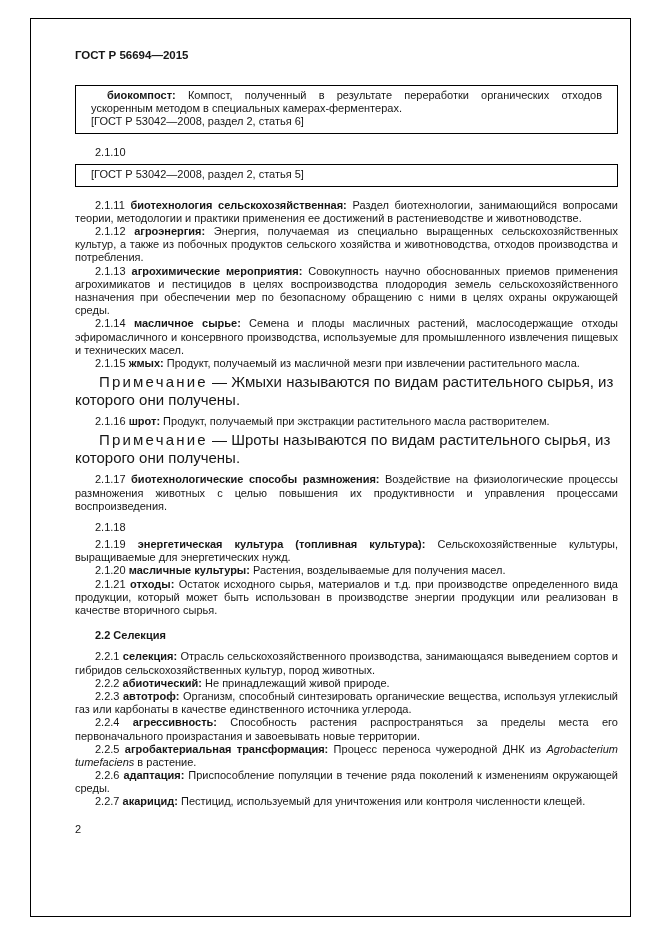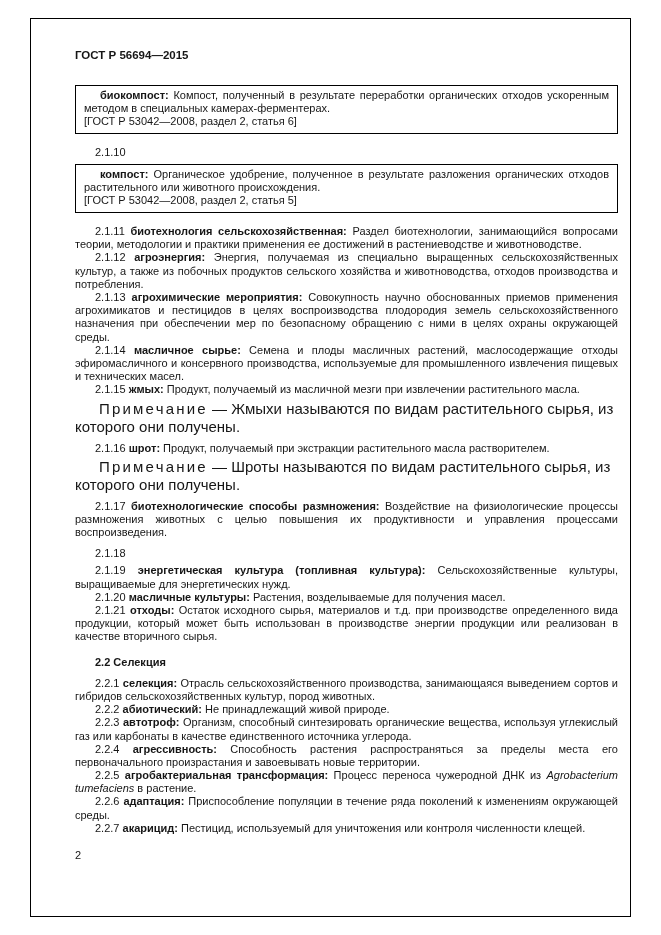--- a/index.html
+++ b/index.html
@@ -4,21 +4,21 @@
 <style>
   html,body{margin:0;padding:0;background:#ffffff;}
   .page{position:relative;width:661px;height:935px;background:#fff;color:#161616;
         font-family:"Liberation Sans","DejaVu Sans",sans-serif;font-size:11px;line-height:1.2;}
   .frame{position:absolute;top:18px;left:30px;width:601px;height:899px;
          border:1.5px solid #000;padding:24px 12px 0 44px;box-sizing:border-box;overflow:hidden;}
   p{margin:0;}
   .doc-header{font-weight:bold;font-size:11.5px;margin:6px 0 22px;}
   .num{margin:8px 0 4px;text-indent:20px;}
   .para{text-align:justify;text-indent:20px;}
-  .def-box{border:1.2px solid #000;margin:4px 0 12px;padding:3px 8px 5px;}
+  .def-box{border:1.2px solid #000;margin:4px 0 12px;padding:3px 15px 5px;}
   .box-text{text-align:justify;text-indent:16px;}
   .box-source{margin:0;}
   .note{font-size:15px;margin:3px 0 6px;text-indent:24px;}
   .note-label{letter-spacing:2.2px;}
   .heading{font-weight:bold;margin:12px 0 8px;text-indent:20px;}
   .page-num{margin-top:14px;}
   b{font-weight:bold;}
   i{font-style:italic;}
 </style>
 </head>
@@ -27,21 +27,20 @@
 <div class="page">
   <div class="frame">
     <p class="doc-header">ГОСТ Р 56694—2015</p>
     <div>
         <div class="def-box">
           <p class="box-text"><b>биокомпост:</b> <span>Компост, полученный в результате переработки органических отходов ускоренным методом в специальных камерах-ферментерах.</span></p>
           <p class="box-source">[ГОСТ Р 53042—2008, раздел 2, статья 6]</p>
         </div>
         <p class="num">2.1.10</p>
         <div class="def-box">
-          <p class="box-text"><b>компост:</b> <span>Органическое удобрение, полученное в результате разложения органических отходов растительного или животного происхождения.</span></p>
           <p class="box-source">[ГОСТ Р 53042—2008, раздел 2, статья 5]</p>
         </div>
         <p class="para"><span>2.1.11</span> <b>биотехнология сельскохозяйственная:</b> <span>Раздел биотехнологии, занимающийся вопросами теории, методологии и практики применения ее достижений в растениеводстве и животноводстве.</span></p>
         <p class="para"><span>2.1.12</span> <b>агроэнергия:</b> <span>Энергия, получаемая из специально выращенных сельскохозяйственных культур, а также из побочных продуктов сельского хозяйства и животноводства, отходов производства и потребления.</span></p>
         <p class="para"><span>2.1.13</span> <b>агрохимические мероприятия:</b> <span>Совокупность научно обоснованных приемов применения агрохимикатов и пестицидов в целях воспроизводства плодородия земель сельскохозяйственного назначения при обеспечении мер по безопасному обращению с ними в целях охраны окружающей среды.</span></p>
         <p class="para"><span>2.1.14</span> <b>масличное сырье:</b> <span>Семена и плоды масличных растений, маслосодержащие отходы эфиромасличного и консервного производства, используемые для промышленного извлечения пищевых и технических масел.</span></p>
         <p class="para"><span>2.1.15</span> <b>жмых:</b> <span>Продукт, получаемый из масличной мезги при извлечении растительного масла.</span></p>
         <p class="note"><span class="note-label">Примечание</span> <span>— Жмыхи называются по видам растительного сырья, из которого они получены.</span></p>
         <p class="para"><span>2.1.16</span> <b>шрот:</b> <span>Продукт, получаемый при экстракции растительного масла растворителем.</span></p>
         <p class="note"><span class="note-label">Примечание</span> <span>— Шроты называются по видам растительного сырья, из которого они получены.</span></p>

